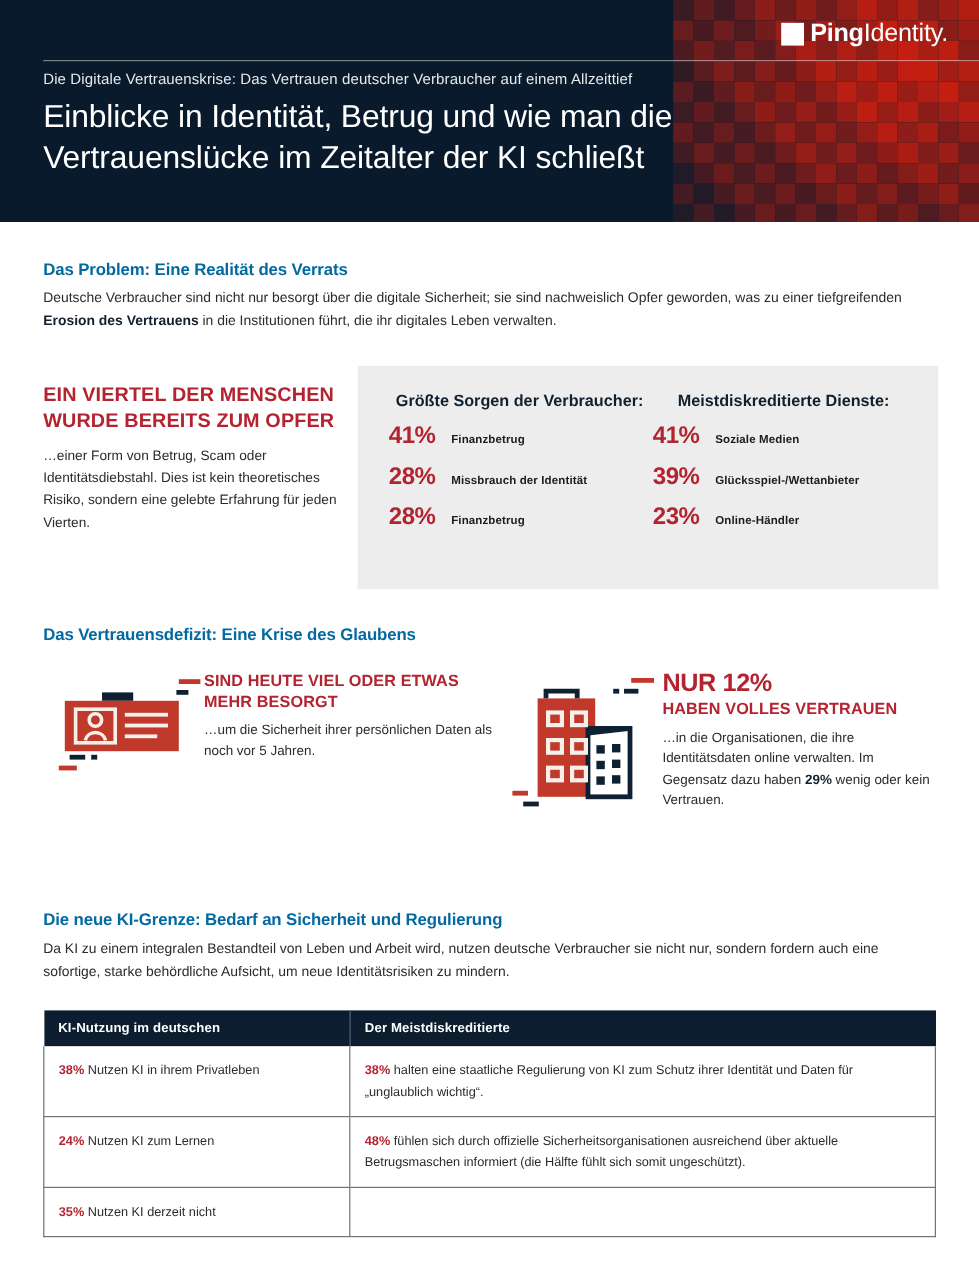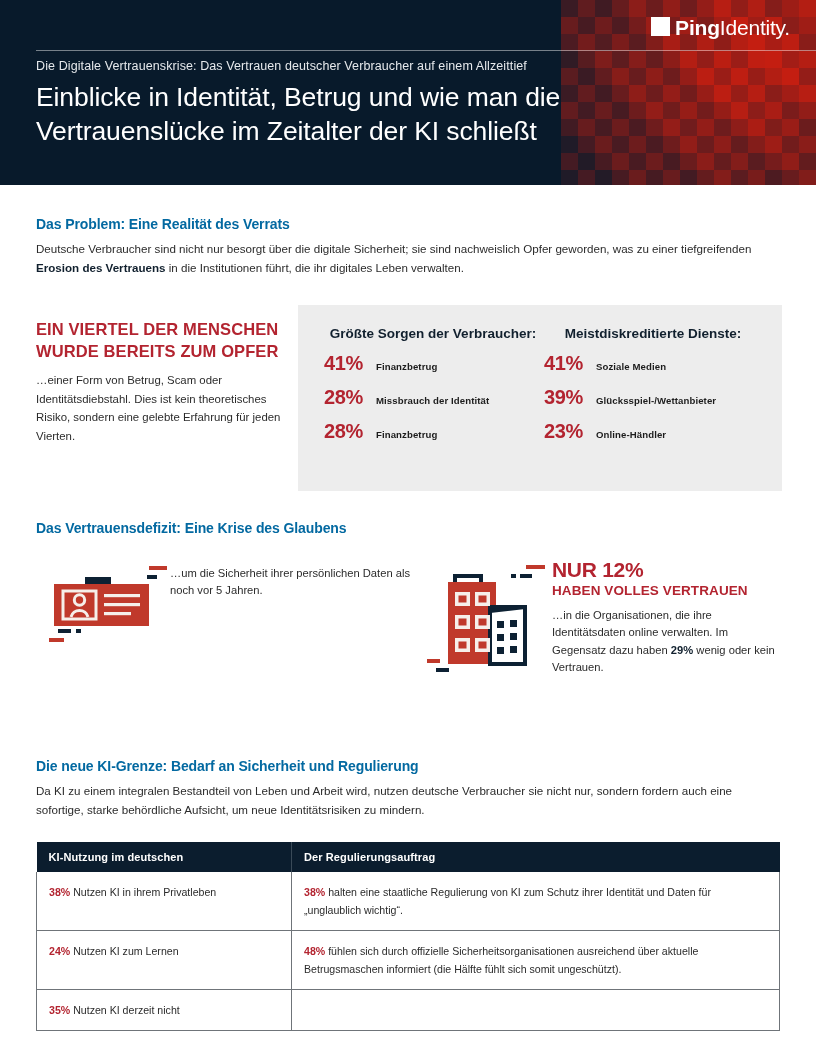--- a/index.html
+++ b/index.html
@@ -20,21 +20,21 @@
   }
   .mosaic { position:absolute; inset:0; pointer-events:none; }
   .mosaic i {
     position:absolute;
     display:block;
   }
   .hdr-content { position:relative; z-index:5; height:100%; }
 
   .logo {
     position:absolute; top:17px; right:26px;
-    display:flex; align-items:flex-start;
+    display:flex; align-items:flex-end;
     z-index:6;
   }
   .logo-square {
     width:19px; height:19px; background:#ffffff;
     margin-right:5px;
     flex:0 0 auto;
   }
   .logo-text {
     font-size:21px; letter-spacing:-0.2px;
     color:#ffffff; line-height:1;
@@ -406,20 +406,21 @@
             <rect x="10" y="20" width="95" height="42" fill="#C0392B"></rect>
             <rect x="19" y="27" width="33" height="28" fill="none" stroke="#F6EFEA" stroke-width="3"></rect>
             <circle cx="35.5" cy="36" r="5.2" fill="none" stroke="#F6EFEA" stroke-width="3"></circle>
             <path d="M27 53 a8.8 8.8 0 0 1 17 0" fill="none" stroke="#F6EFEA" stroke-width="3"></path>
             <rect x="60" y="30" width="36" height="3.2" fill="#F6EFEA"></rect>
             <rect x="60" y="39" width="36" height="3.2" fill="#F6EFEA"></rect>
             <rect x="60" y="48" width="27" height="3.2" fill="#F6EFEA"></rect>
           </svg>
         </div>
         <div class="ictext">
+          <div class="subcap">SIND HEUTE VIEL ODER ETWAS MEHR BESORGT</div>
           <div class="icdesc"><span>…um die Sicherheit ihrer persönlichen Daten als noch vor 5 Jahren.</span><b></b><span></span></div>
         </div>
       </div>
 
       <div class="iconblock ib-right">
         <div class="icoart">
           <svg viewBox="0 0 130 122" width="130" height="122" aria-hidden="true">
             <rect x="102" y="1" width="19" height="4" fill="#C0392B"></rect>
             <rect x="96" y="10" width="12" height="4" fill="#0d2133"></rect>
             <rect x="87" y="10" width="5" height="4" fill="#0d2133"></rect>
@@ -466,21 +467,21 @@
   </div>
 
   <div class="sec3">
     <h2 class="sect">Die neue KI-Grenze: Bedarf an Sicherheit und Regulierung</h2>
     <p class="lede">Da KI zu einem integralen Bestandteil von Leben und Arbeit wird, nutzen deutsche Verbraucher sie nicht nur, sondern fordern auch eine sofortige, starke behördliche Aufsicht, um neue Identitätsrisiken zu mindern.</p>
 
     <table class="tbl">
       <thead>
         <tr>
           <th style="width:255px">KI-Nutzung im deutschen</th>
-          <th>Der Regulierungsauftrag</th>
+          <th>Der Meistdiskreditierte</th>
         </tr>
       </thead>
       <tbody>
         <tr>
           <td class="c1"><span class="pct">38%</span><span> Nutzen KI in ihrem Privatleben</span></td>
           <td><span class="pct">38%</span><span> halten eine staatliche Regulierung von KI zum Schutz ihrer Identität und Daten für „unglaublich wichtig“.</span></td>
         </tr>
         <tr>
           <td class="c1"><span class="pct">24%</span><span> Nutzen KI zum Lernen</span></td>
           <td><span class="pct">48%</span><span> fühlen sich durch offizielle Sicherheitsorganisationen ausreichend über aktuelle Betrugsmaschen informiert (die Hälfte fühlt sich somit ungeschützt).</span></td>

